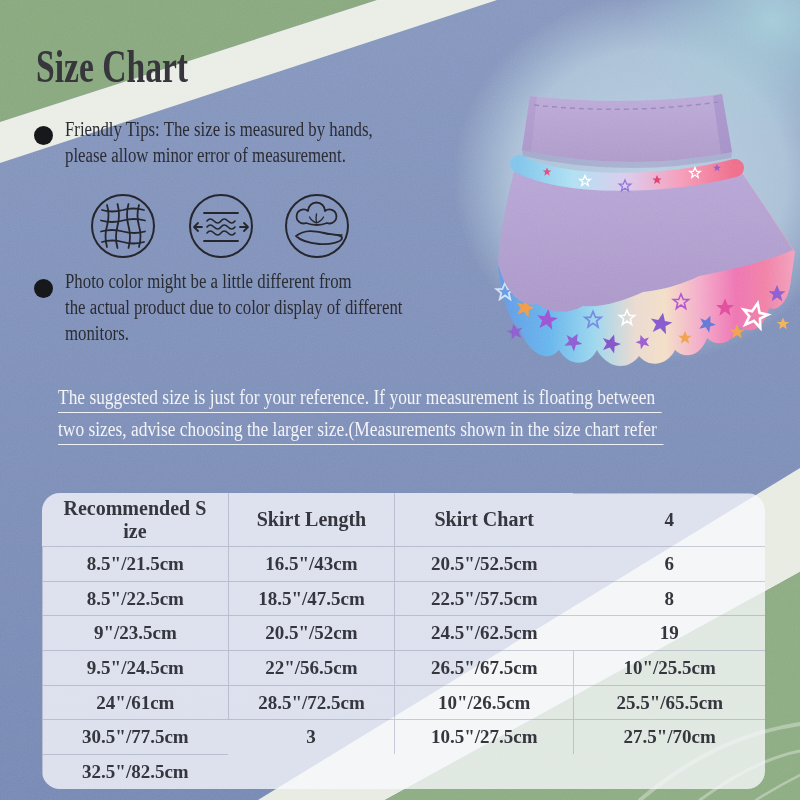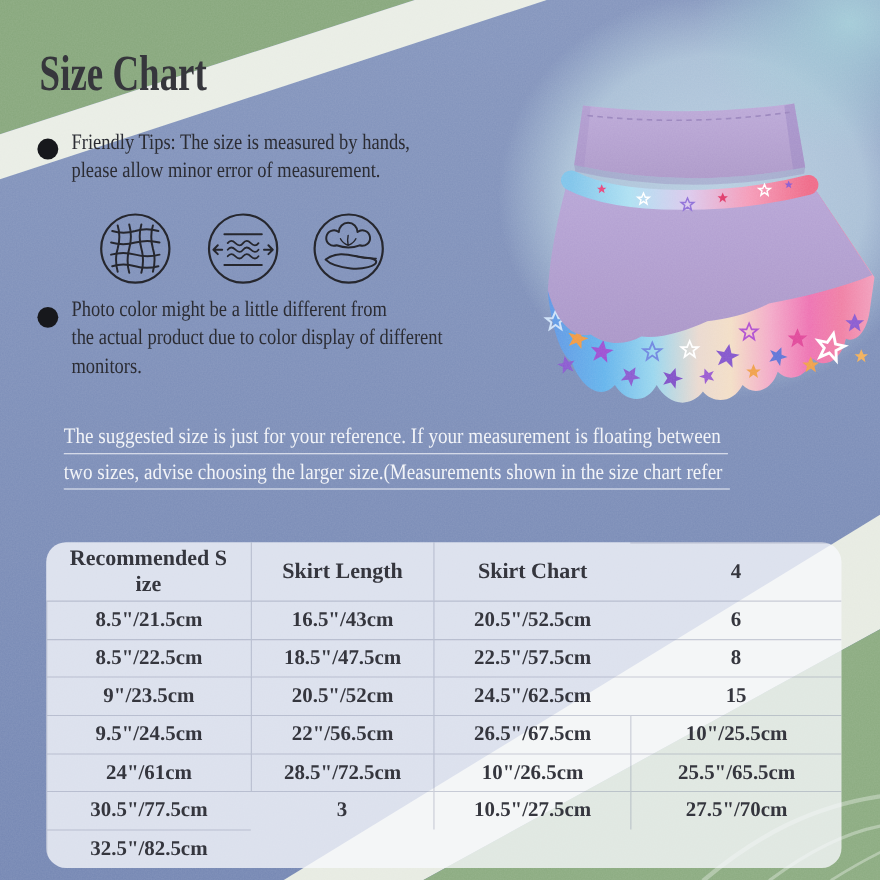--- a/index.html
+++ b/index.html
@@ -260,21 +260,21 @@
     <div class="cell rt">6</div>
     <div class="cell rt cl">8.5"/22.5cm</div>
     <div class="cell rt cl">18.5"/47.5cm</div>
     <div class="cell rt cl">22.5"/57.5cm</div>
 
     <div class="cell rt">8</div>
     <div class="cell rt cl">9"/23.5cm</div>
     <div class="cell rt cl">20.5"/52cm</div>
     <div class="cell rt cl">24.5"/62.5cm</div>
 
-    <div class="cell rt">15</div>
+    <div class="cell rt">19</div>
     <div class="cell rt cl">9.5"/24.5cm</div>
     <div class="cell rt cl">22"/56.5cm</div>
     <div class="cell rt cl">26.5"/67.5cm</div>
 
     <div class="cell rt cl">10"/25.5cm</div>
     <div class="cell rt cl">24"/61cm</div>
     <div class="cell rt cl">28.5"/72.5cm</div>
 
     <div class="cell rt cl">10"/26.5cm</div>
     <div class="cell rt cl">25.5"/65.5cm</div>

